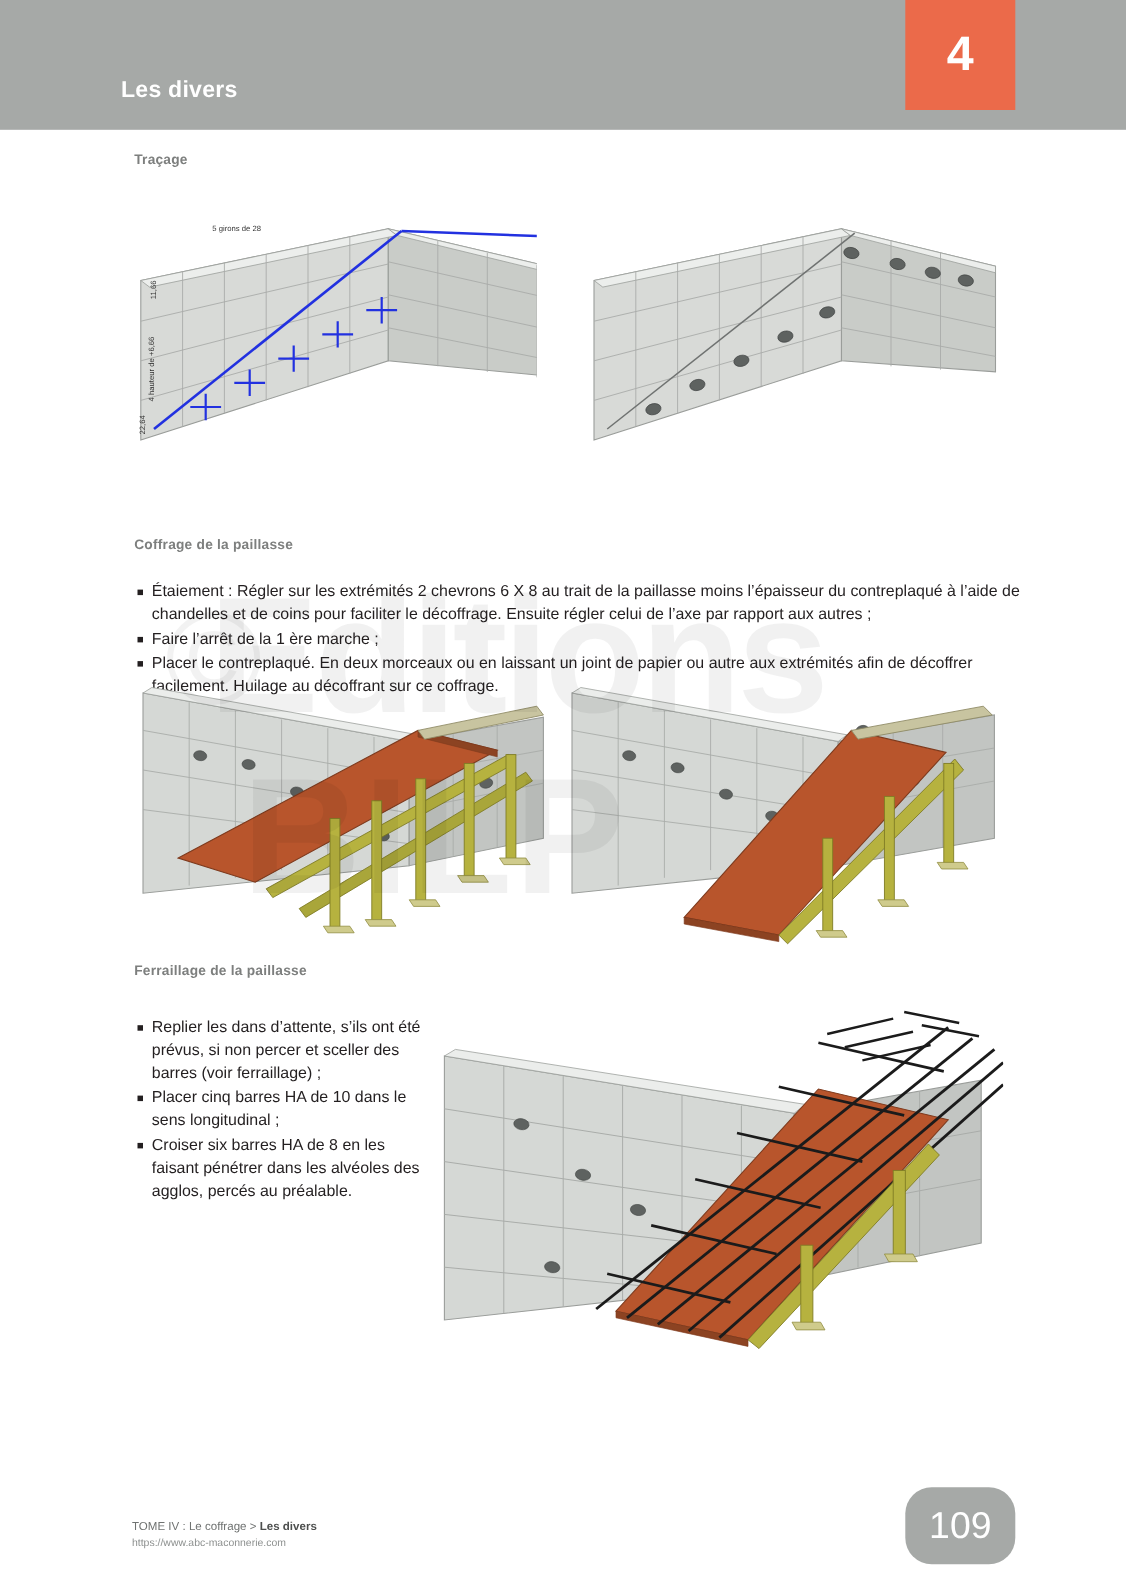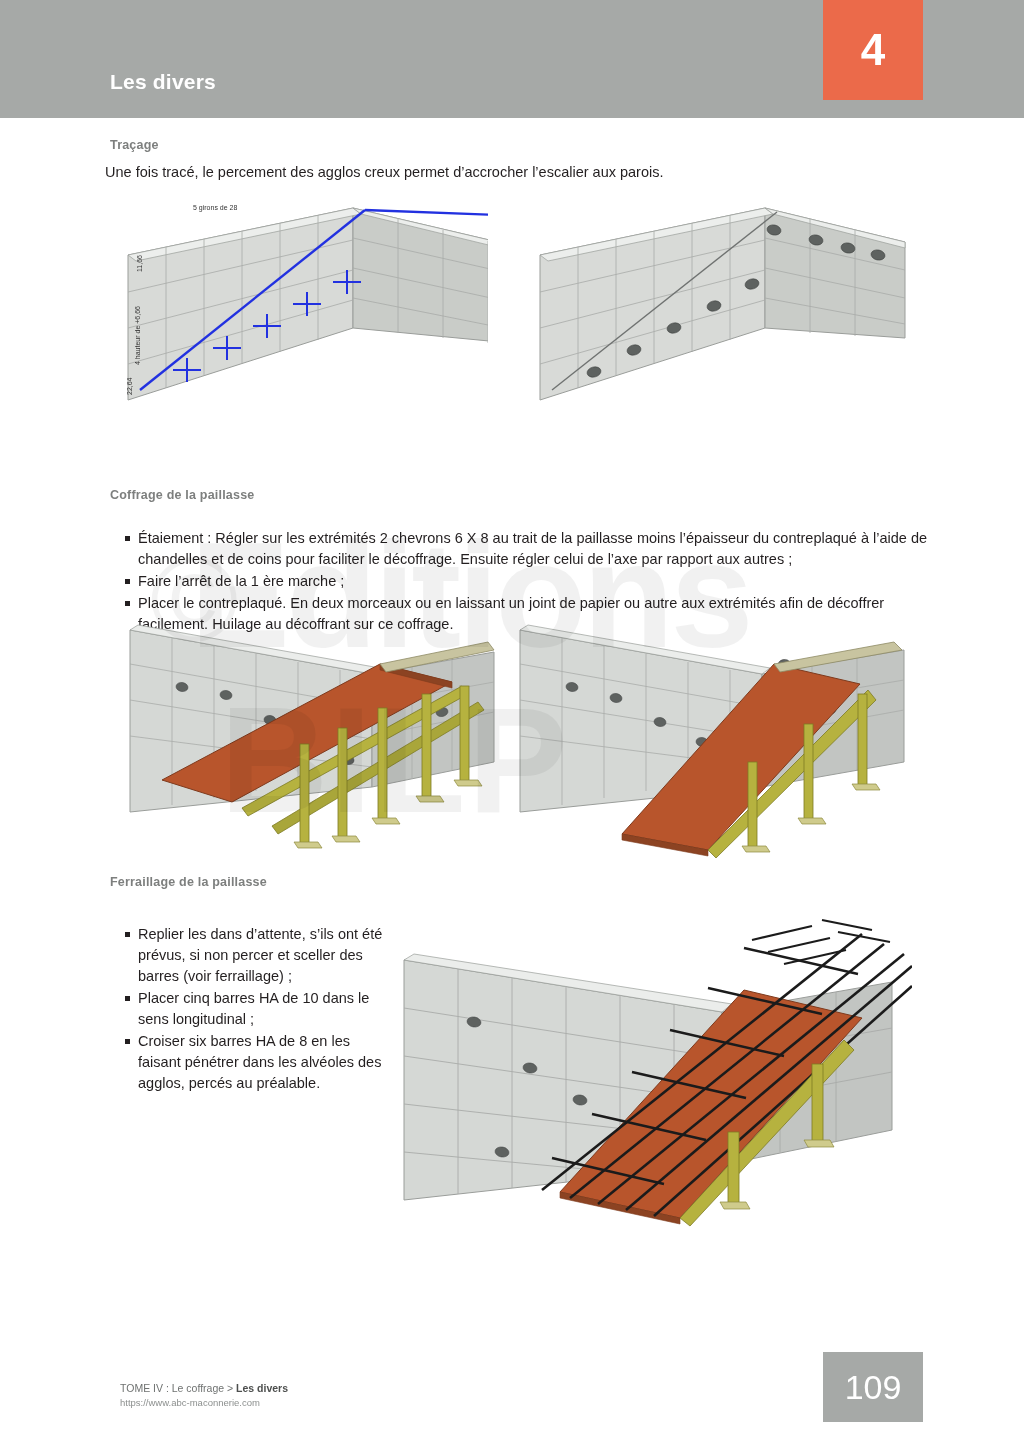--- a/index.html
+++ b/index.html
@@ -59,20 +59,21 @@
     font-weight: bold;
   }
 
   
   .sec-head {
     position: absolute;
     font-size: 12.5px;
     font-weight: bold;
     color: #7d7f7e;
     letter-spacing: 0.2px;
+    margin-left: 12px;
   }
   .para {
     position: absolute;
     font-size: 14.5px;
     line-height: 21px;
     color: #231f20;
   }
   ul.bullets {
     position: absolute;
     margin: 16px;
@@ -153,20 +154,21 @@
   }
   .footer-text b { color: #4d4f4e; }
   .footer-url { color: #8d908f; font-size: 9.5px; }
   .page-box {
     position: absolute;
     left: 823px;
     top: 1352px;
     width: 100px;
     height: 70px;
     background: #a6a9a7;
+    border-radius: 24px;
   }
   .page-num {
     position: absolute;
     left: 0;
     top: 0;
     width: 100px;
     height: 70px;
     line-height: 70px;
     text-align: center;
     color: #ffffff;
@@ -182,21 +184,20 @@
 
 <div class="page">
 
   <div class="header-band"></div>
   <div class="header-title">Les divers</div>
   <div class="chapter-box">
     <div class="chapter-num">4</div>
   </div>
 
   <div class="sec-head" style="left:110px; top:138px;">Traçage</div>
-  <div class="para" style="left:105px; top:162px; width:820px;">Une fois tracé, le percement des agglos creux permet d’accrocher l’escalier aux parois.</div>
 
   <svg class="fig" style="left:118px; top:200px;" width="370" height="215" viewBox="0 0 370 215">
 
     <polygon points="10,55 235,8 235,128 10,200" fill="#d8dad7" stroke="#9a9d9a" stroke-width="1"></polygon>
 
     <polygon points="235,8 465,62 465,150 235,128" fill="#c9ccc8" stroke="#9a9d9a" stroke-width="1"></polygon>
 
     <polygon points="10,55 235,8 243,14 18,61" fill="#eceeec" stroke="#9a9d9a" stroke-width="0.7"></polygon>
     <polygon points="235,8 465,62 465,68 243,14" fill="#eceeec" stroke="#9a9d9a" stroke-width="0.7"></polygon>
 

